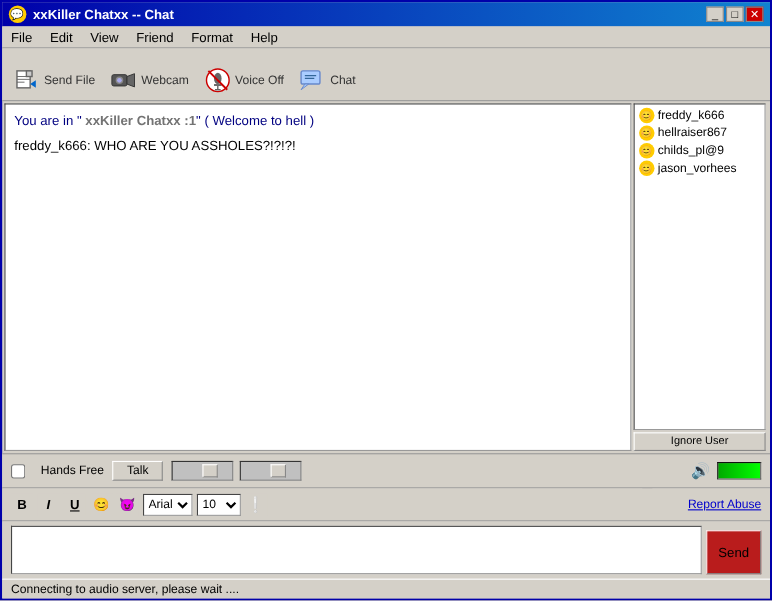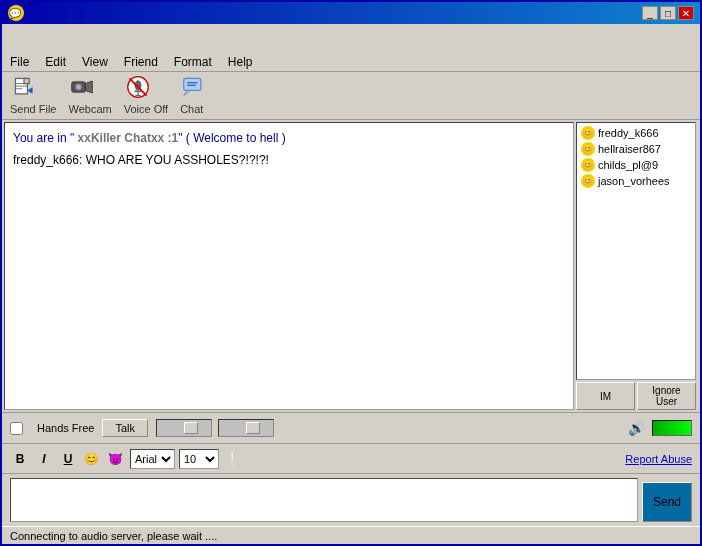--- a/index.html
+++ b/index.html
@@ -75,21 +75,20 @@
     
     .menu-bar {
       background: #d4d0c8;
       padding: 7px 4px;
       display: flex;
       gap: 8px;
       border-bottom: 1px solid #999;
       flex-shrink: 0;
       height: 20px;
       align-items: center;
-      margin-top: 28px;
     }
 
     .menu-item {
       padding: 1px 4px;
       font-size: 12px;
       cursor: pointer;
     }
 
     
     .toolbar {
@@ -98,21 +97,22 @@
       display: flex;
       gap: 12px;
       border-bottom: 1px solid #999;
       flex-shrink: 0;
       height: 48px;
       align-items: flex-end;
     }
 
     .toolbar-btn {
       display: flex;
-      flex-direction: column;
+      flex-direction: row;
+      align-items: center;
       gap: 2px;
       cursor: pointer;
       font-size: 11px;
       color: #333;
     }
 
     .toolbar-icon {
       width: 28px;
       height: 28px;
       display: flex;
@@ -347,21 +347,21 @@
       border: 1px inset #999;
       padding: 4px;
       font-size: 12px;
       resize: none;
       font-family: Arial, sans-serif;
     }
 
     .send-btn {
       width: 50px;
       height: 40px;
-      background: #0369a1;
+      background: #b91c1c;
       border: 1px solid #888;
       border-top-color: #fff;
       border-left-color: #fff;
       font-size: 12px;
       cursor: pointer;
       align-self: flex-end;
     }
 
     
     .status-bar {
@@ -382,20 +382,21 @@
     }
   </style>
 </head>
 <body>
 
 <div class="window">
 
   <div class="title-bar">
     <div class="title-bar-left">
       <div class="title-icon">💬</div>
+      <span>xxKiller Chatxx  -- Chat</span>
     </div>
     <div class="title-controls">
       <div class="title-btn">_</div>
       <div class="title-btn">□</div>
       <div class="title-btn close">✕</div>
     </div>
   </div>
 
   <div class="menu-bar">
     <span class="menu-item">File</span>
@@ -479,21 +480,20 @@
         <div class="user-list-item">
           <div class="smiley-icon">😊</div>
           <span>childs_pl@9</span>
         </div>
         <div class="user-list-item">
           <div class="smiley-icon">😊</div>
           <span>jason_vorhees</span>
         </div>
       </div>
       <div class="user-list-buttons">
-        <button>IM</button>
         <button>Ignore User</button>
       </div>
     </div>
   </div>
 
   <div class="audio-bar">
     <div class="hands-free-check">
       <input type="checkbox" style="">
       <span>Hands Free</span>
     </div>

